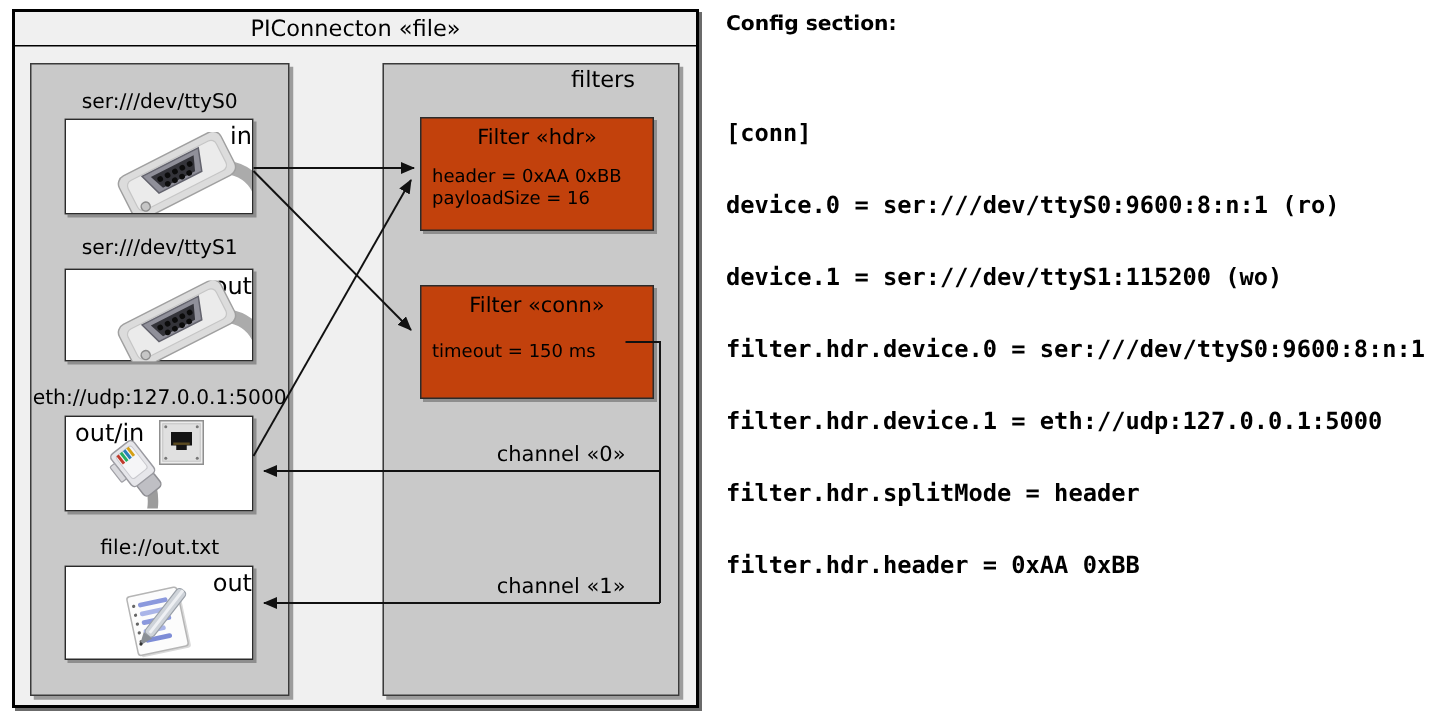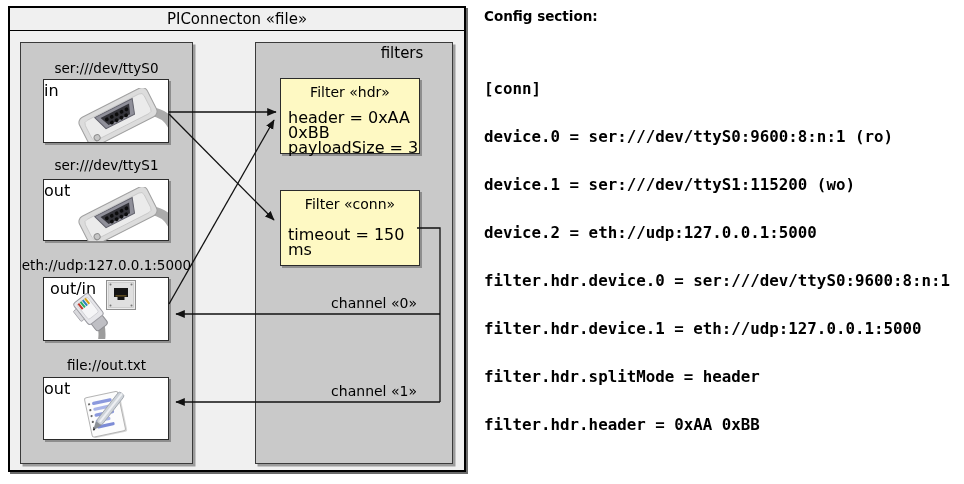--- a/index.html
+++ b/index.html
@@ -18,30 +18,30 @@
   .panel.devices{left:20px;width:173px;}
   .panel.filters{left:255px;width:198px;}
   .filters-title{position:absolute;left:255px;top:45px;width:198px;text-align:center;
                  font-size:15px;line-height:16px;padding-left:48px;}
 
   
   .dev-label{position:absolute;left:20px;width:173px;text-align:center;
              font-size:13.5px;line-height:16px;}
   .dev-box{position:absolute;left:43px;width:126px;box-sizing:border-box;background:#fff;
            border:1.5px solid #2b2b2b;box-shadow:2px 2px 0 #8e8e8e;}
-  .dev-dir{position:absolute;top:2px;left:0;right:0;text-align:left;
+  .dev-dir{position:absolute;top:2px;left:0;right:0;text-align:right;
            font-size:16px;line-height:18px;}
   .dev-dir.corner{left:6px;right:auto;text-align:left;}
   .dev-icon{position:absolute;}
 
   
-  .filter-box{position:absolute;left:280px;width:140px;height:76px;box-sizing:border-box;
-              background:#fef9c3;border:1.5px solid #2b2b2b;box-shadow:2px 2px 0 #8e8e8e;}
+  .filter-box{position:absolute;left:280px;width:156px;height:76px;box-sizing:border-box;
+              background:#c2410c;border:1.5px solid #2b2b2b;box-shadow:2px 2px 0 #8e8e8e;}
   .filter-title{margin-top:5px;text-align:center;font-size:14px;line-height:17px;}
-  .filter-props{padding-left:7px;font-size:16px;line-height:15px;}
+  .filter-props{padding-left:7px;font-size:12px;line-height:15px;}
 
   
   .chan-label{position:absolute;left:255px;width:162px;text-align:right;
               font-size:14px;line-height:16px;}
 
   
   svg.overlay{position:absolute;left:0;top:0;z-index:40;pointer-events:none;}
   .ln{stroke:#111;stroke-width:1.3;fill:none;}
 
   
@@ -179,21 +179,21 @@
           <circle cx="0" cy="19.5" r="1.1" fill="#333"></circle>
         </g>
       </g>
     </svg>
   </div>
 
   <div class="filter-box" style="top:78px">
     <div class="filter-title">Filter «hdr»</div>
     <div class="filter-props" style="margin-top:9px">
       <div>header = 0xAA 0xBB</div>
-      <div>payloadSize = 3</div>
+      <div>payloadSize = 16</div>
     </div>
   </div>
   <div class="filter-box" style="top:190px">
     <div class="filter-title">Filter «conn»</div>
     <div class="filter-props" style="margin-top:14px">
       <div>timeout = 150 ms</div>
     </div>
   </div>
 
   <div class="chan-label" style="top:295px">channel «0»</div>
@@ -211,21 +211,20 @@
     <path class="ln" d="M417,228 H440 V402"></path>
     <path class="ln" d="M440,314 H176" marker-end="url(#arr)"></path>
     <path class="ln" d="M440,402 H176" marker-end="url(#arr)"></path>
   </svg>
 
   <div class="config-heading">Config section:</div>
   <div class="config-body">
     <div class="config-line">[conn]</div>
     <div class="config-line">device.0 = ser:///dev/ttyS0:9600:8:n:1 (ro)</div>
     <div class="config-line">device.1 = ser:///dev/ttyS1:115200 (wo)</div>
-    <div class="config-line">device.2 = eth://udp:127.0.0.1:5000</div>
     <div class="config-line">filter.hdr.device.0 = ser:///dev/ttyS0:9600:8:n:1</div>
     <div class="config-line">filter.hdr.device.1 = eth://udp:127.0.0.1:5000</div>
     <div class="config-line">filter.hdr.splitMode = header</div>
     <div class="config-line">filter.hdr.header = 0xAA 0xBB</div>
     
     
     
     
     
     

